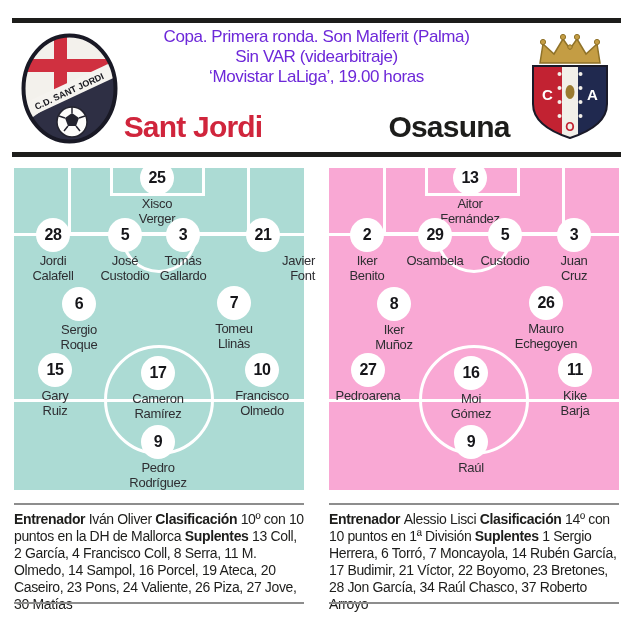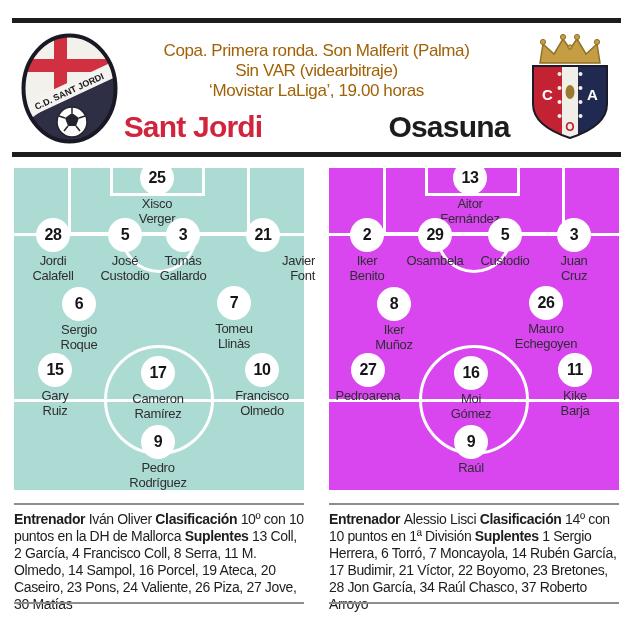--- a/index.html
+++ b/index.html
@@ -2,21 +2,21 @@
 <html><head>
 <meta charset="utf-8">
 <style>
   html,body{margin:0;padding:0;background:#ffffff;}
   .page{position:relative;width:633px;height:618px;background:#ffffff;overflow:hidden;
         font-family:"Liberation Sans",sans-serif;color:#1d1d1b;}
   .bar{position:absolute;left:12px;width:609px;height:5px;background:#1d1d1b;}
   .bar.top{top:18px;}
   .bar.mid{top:152px;}
   .info{position:absolute;top:27px;left:0;width:633px;text-align:center;
-        font-size:17px;line-height:20px;letter-spacing:-0.4px;color:#a16207;margin-top:14px;}
+        font-size:17px;line-height:20px;letter-spacing:-0.4px;color:#6d28d9;}
   .team-name{position:absolute;top:110px;transform:translateX(-50%);white-space:nowrap;
         font-size:30px;font-weight:bold;letter-spacing:-0.8px;}
   .team-name.home{left:193px;color:#d0253c;}
   .team-name.away{left:449px;color:#1d1d1b;}
   .crest{position:absolute;}
   .crest.home{left:21px;top:33px;}
   .crest.away{left:527px;top:32px;}
   .crest text{font-family:"Liberation Sans",sans-serif;}
 
   .pitch{position:absolute;top:168px;width:290px;height:322px;background:#acdbd4;}
@@ -212,21 +212,21 @@
         <div class="player" style="left: 144px; top: 257px;">
           <div class="badge">9</div>
           <div class="pname">
             <div>Pedro</div>
             <div>Rodríguez</div>
           </div>
         </div>
       </div>
   </section>
 
-  <section class="pitch away" style="background: #d946ef;">
+  <section class="pitch away" style="background: #f9a8d4;">
     <div class="gbox"></div>
     <div class="pbox"></div>
     <div class="dline"></div>
     <div class="arc"></div>
     <div class="hline"></div>
     <div class="ccircle"></div>
     <div class="players">
         <div class="player" style="left: 141px; top: -7px;">
           <div class="badge">13</div>
           <div class="pname">

